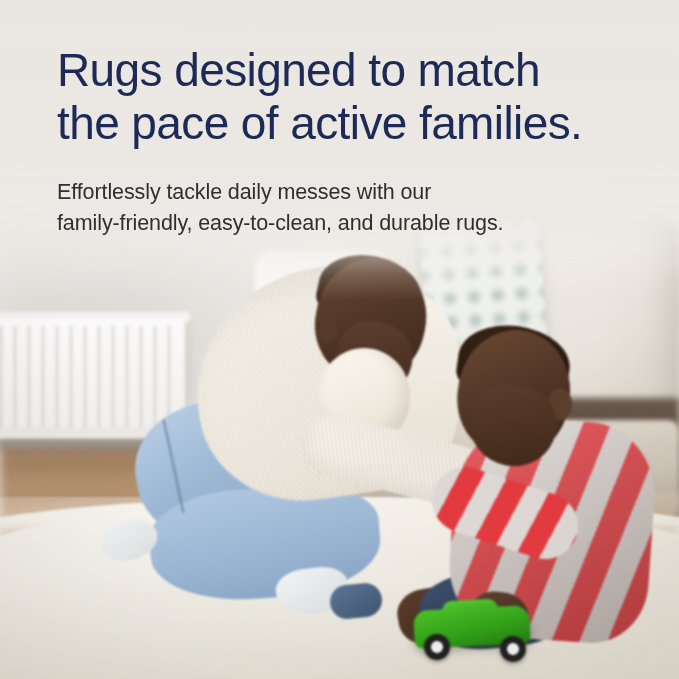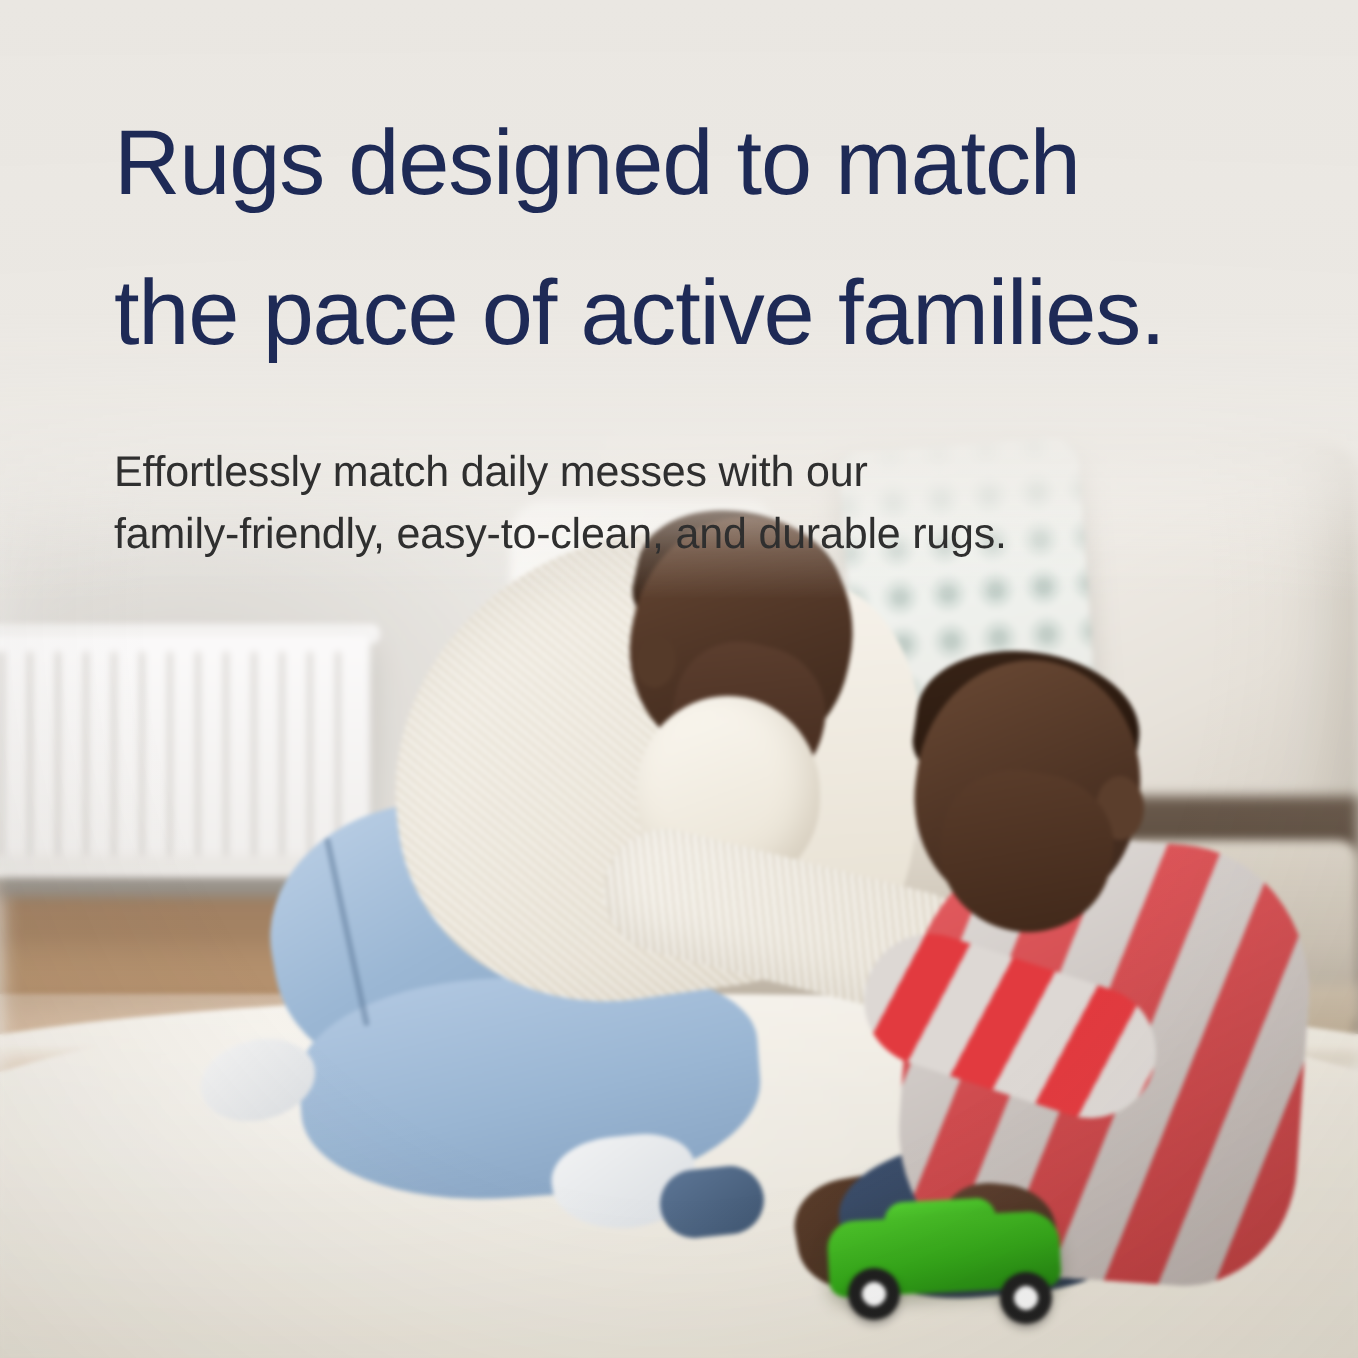--- a/index.html
+++ b/index.html
@@ -371,21 +371,21 @@
     position:absolute;inset:0;
     background:radial-gradient(ellipse at 50% 45%,rgba(0,0,0,0) 55%,rgba(120,112,100,.1) 100%);
     pointer-events:none;
   }
 
   
   .copy{position:absolute;left:57px;top:44px;width:590px;z-index:40;}
   .headline{
     margin:0;
     font-size:46px;
-    line-height:75px;
+    line-height:53px;
     font-weight:400;
     letter-spacing:-.6px;
     color:#1e2a56;
     white-space:pre-line;
   }
   .subhead{
     margin:27px 0 0 0;
     font-size:21.5px;
     line-height:31px;
     font-weight:400;
@@ -495,17 +495,17 @@
     <div class="wheel" style="left:500px;top:636px"></div>
 
     <div class="photo-blur"></div>
     <div class="vignette"></div>
     <div class="top-wash"></div>
   </div>
 
   <div class="copy">
     <h1 class="headline">Rugs designed to match
 the pace of active families.</h1>
-    <p class="subhead">Effortlessly match daily messes with our
+    <p class="subhead">Effortlessly tackle daily messes with our
 family-friendly, easy-to-clean, and durable rugs.</p>
   </div>
 
 </div>
 
 </body></html>

